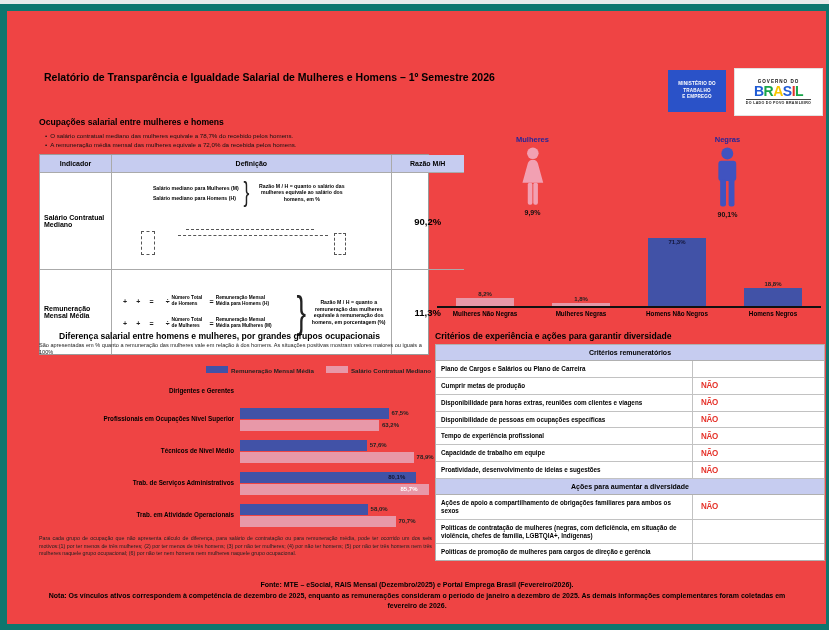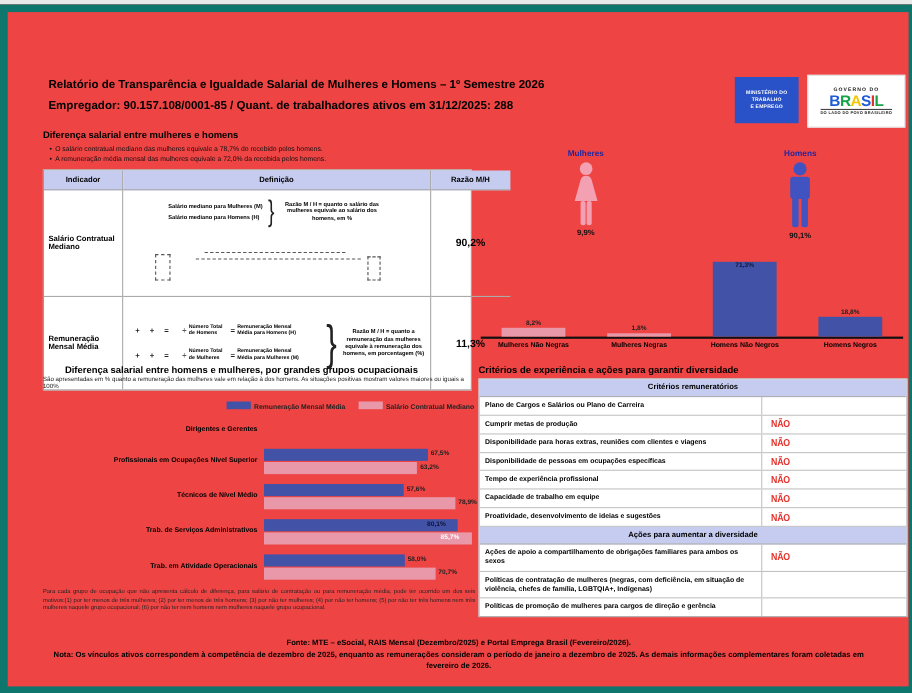--- a/index.html
+++ b/index.html
@@ -94,32 +94,31 @@
     <symbol id="sym-female" viewBox="0 0 24 52">
       <circle cx="12" cy="5.5" r="5" fill="currentColor"></circle>
       <path d="M12 11 C14.3 11 15.8 12.2 16.4 14.4 L21 31 H3 L7.6 14.4 C8.2 12.2 9.7 11 12 11 Z" fill="currentColor"></path>
       <rect x="7.6" y="31" width="4" height="19" rx="1.6" fill="currentColor"></rect>
       <rect x="12.4" y="31" width="4" height="19" rx="1.6" fill="currentColor"></rect>
     </symbol>
   </svg>
 
   <div class="abs" style="left:37px;top:57px;width:600px;">
     <div class="hdr-title">Relatório de Transparência e Igualdade Salarial de Mulheres e Homens – 1º Semestre 2026</div>
-    <div class="hdr-title">Empregador: 90.157.108/0001-85 / Quant. de trabalhadores ativos em 31/12/2025: 288</div>
   </div>
   <div class="logo-mte">
         <span id="mte-lines">MINISTÉRIO DO<br>TRABALHO<br>E EMPREGO</span>
       </div>
   <div class="logo-gov">
     <div class="gov-top">GOVERNO DO</div>
     <div class="gov-brand" id="gov-brand"><span style="color: rgb(31, 91, 212);">B</span><span style="color: rgb(24, 165, 74);">R</span><span style="color: rgb(247, 198, 0);">A</span><span style="color: rgb(31, 91, 212);">S</span><span style="color: rgb(226, 51, 41);">I</span><span style="color: rgb(24, 165, 74);">L</span></div>
     <div class="gov-tag">DO LADO DO POVO BRASILEIRO</div>
   </div>
 
-  <div class="abs h2" style="left:32px;top:106px;">Diferença salarial entre mulheres e homens</div>
+  <div class="abs h2" style="left:32px;top:106px;">Ocupações salarial entre mulheres e homens</div>
   <ul class="abs bullets" style="left:38px;top:119px;width:380px;" id="gap-bullets">
         <li>O salário contratual mediano das mulheres equivale a 78,7% do recebido pelos homens.</li>
         <li>A remuneração média mensal das mulheres equivale a 72,0% da recebida pelos homens.</li>
       </ul>
 
   <div class="abs gap-table" style="left:32px;top:143px;width:388px;">
     <div class="gt-cell gt-head">Indicador</div>
     <div class="gt-cell gt-head">Definição</div>
     <div class="gt-cell gt-head">Razão M/H</div>
 
@@ -337,21 +336,21 @@
     <div class="comp-half">
       <div class="comp-name">Mulheres</div>
       <span class="pbox">
             <svg viewBox="0 0 24 52" style="height:60px;color:#f2a0b2" id="fig-female">
               <use href="#sym-female"></use>
             </svg>
           </span>
       <div class="comp-pct">9,9%</div>
     </div>
     <div class="comp-half">
-      <div class="comp-name">Homens</div>
+      <div class="comp-name">Negras</div>
       <span class="pbox">
             <svg viewBox="0 0 24 52" style="height:62px;color:#4053c0" id="fig-male">
               <use href="#sym-male"></use>
             </svg>
           </span>
       <div class="comp-pct">90,1%</div>
     </div>
   </div>
   <div class="abs" style="left:430px;top:221px;width:384px;">
     <div class="comp-plot" id="comp-plot">

